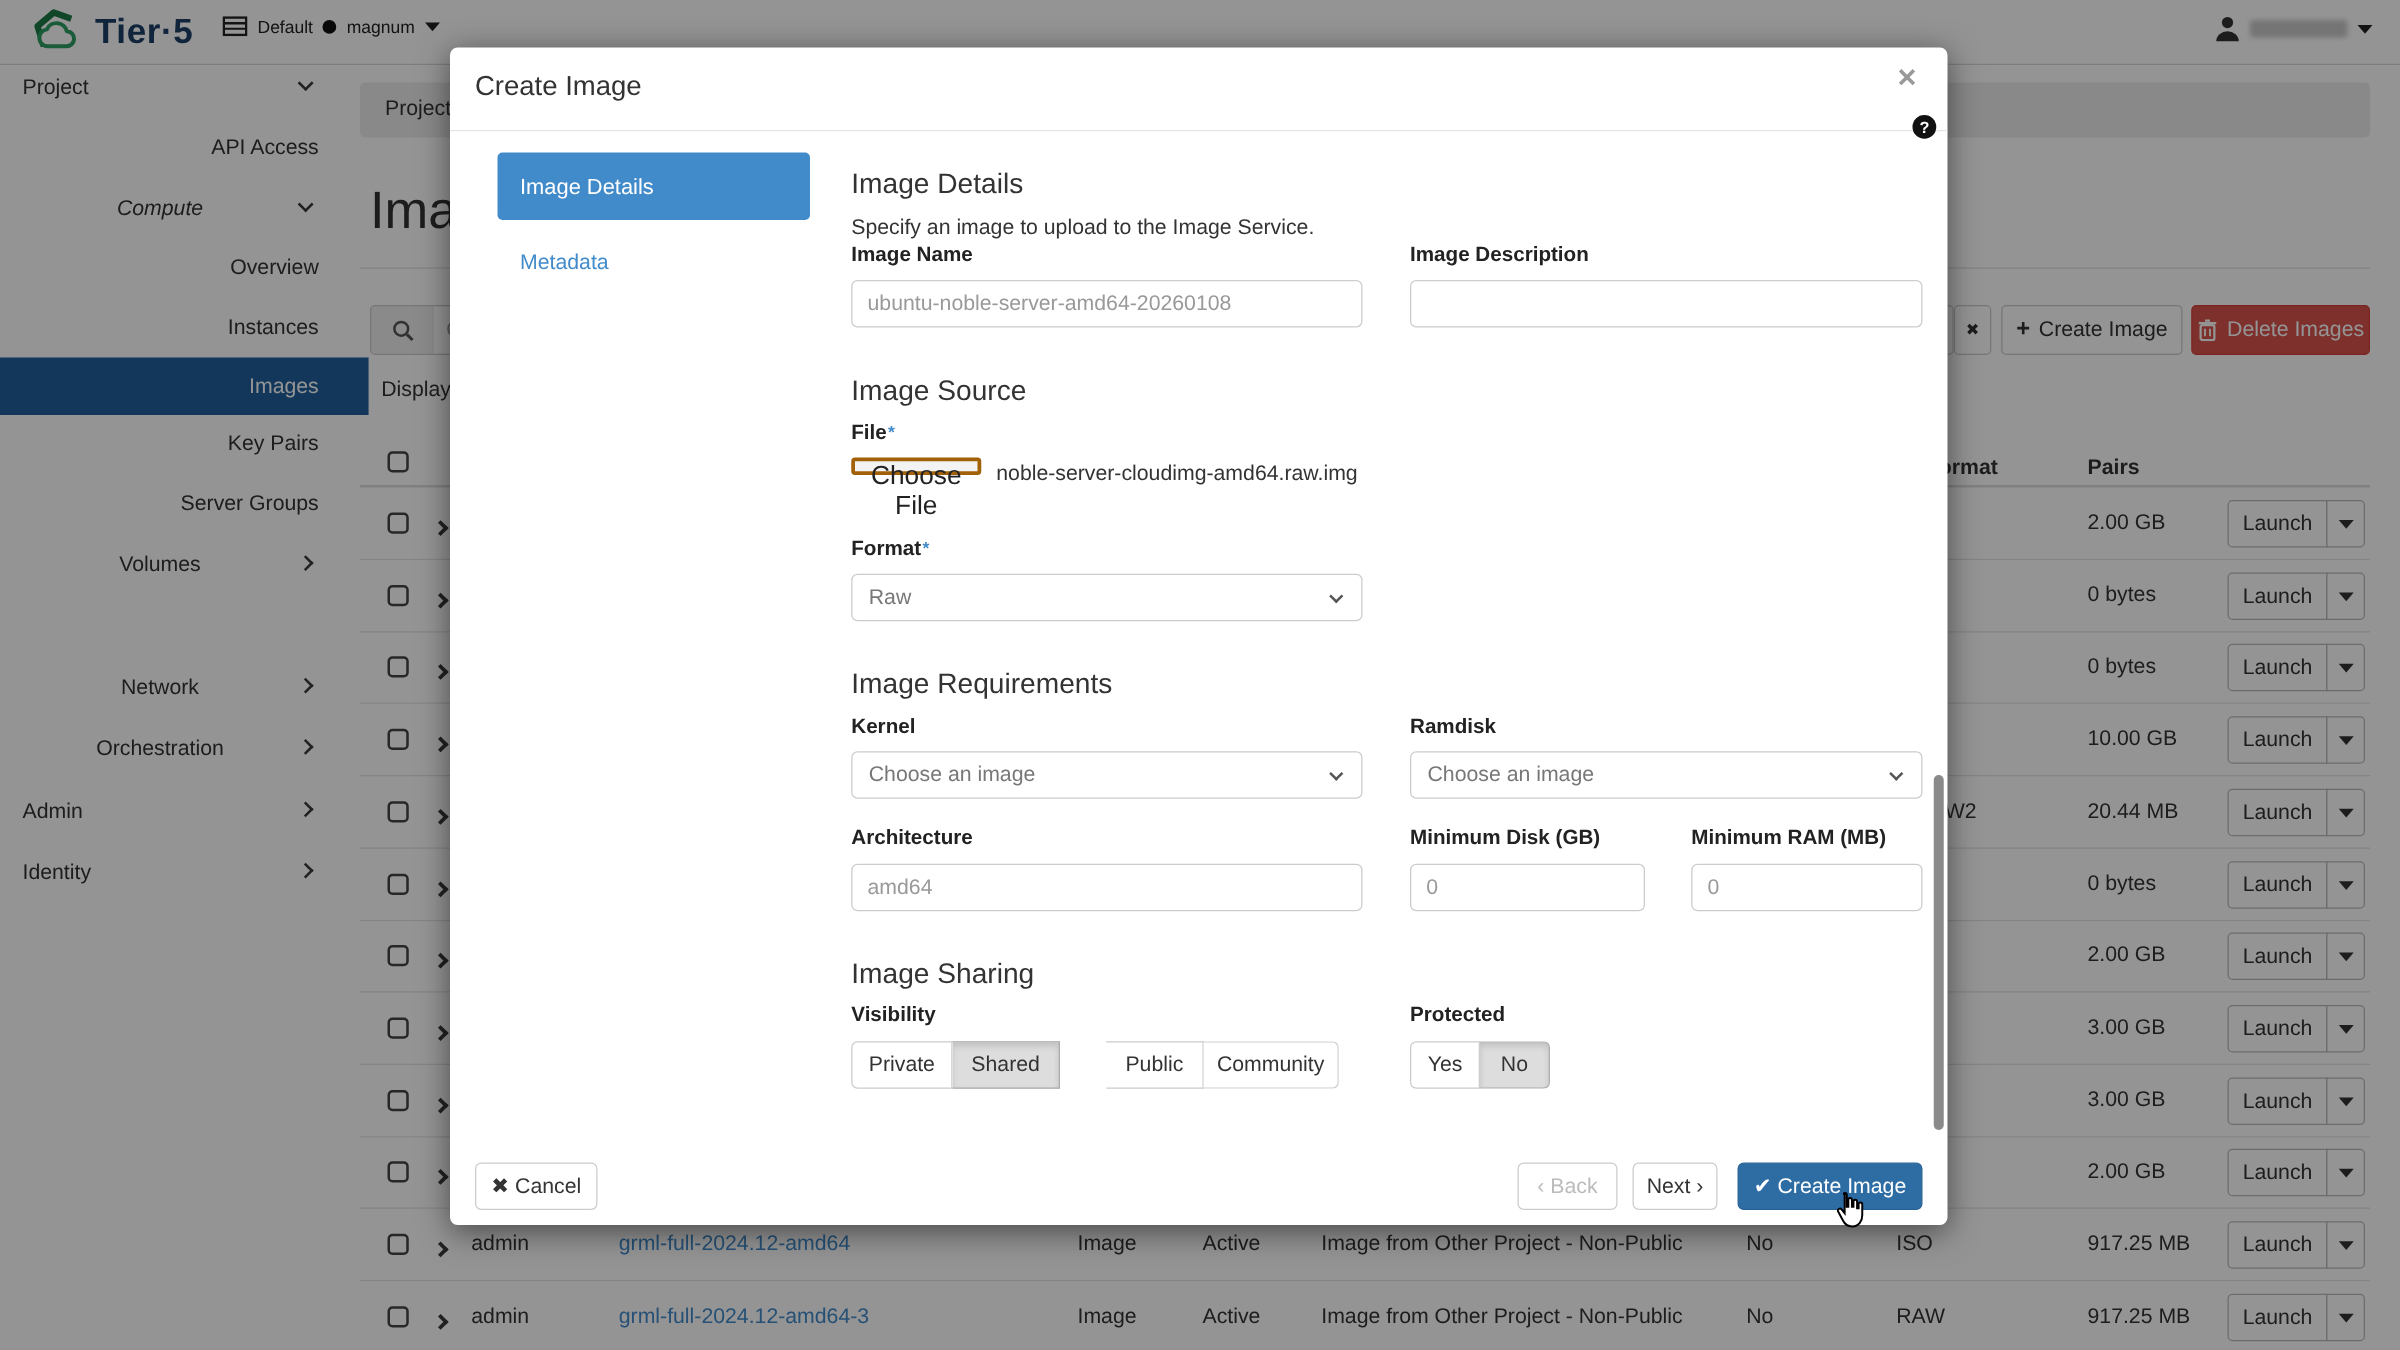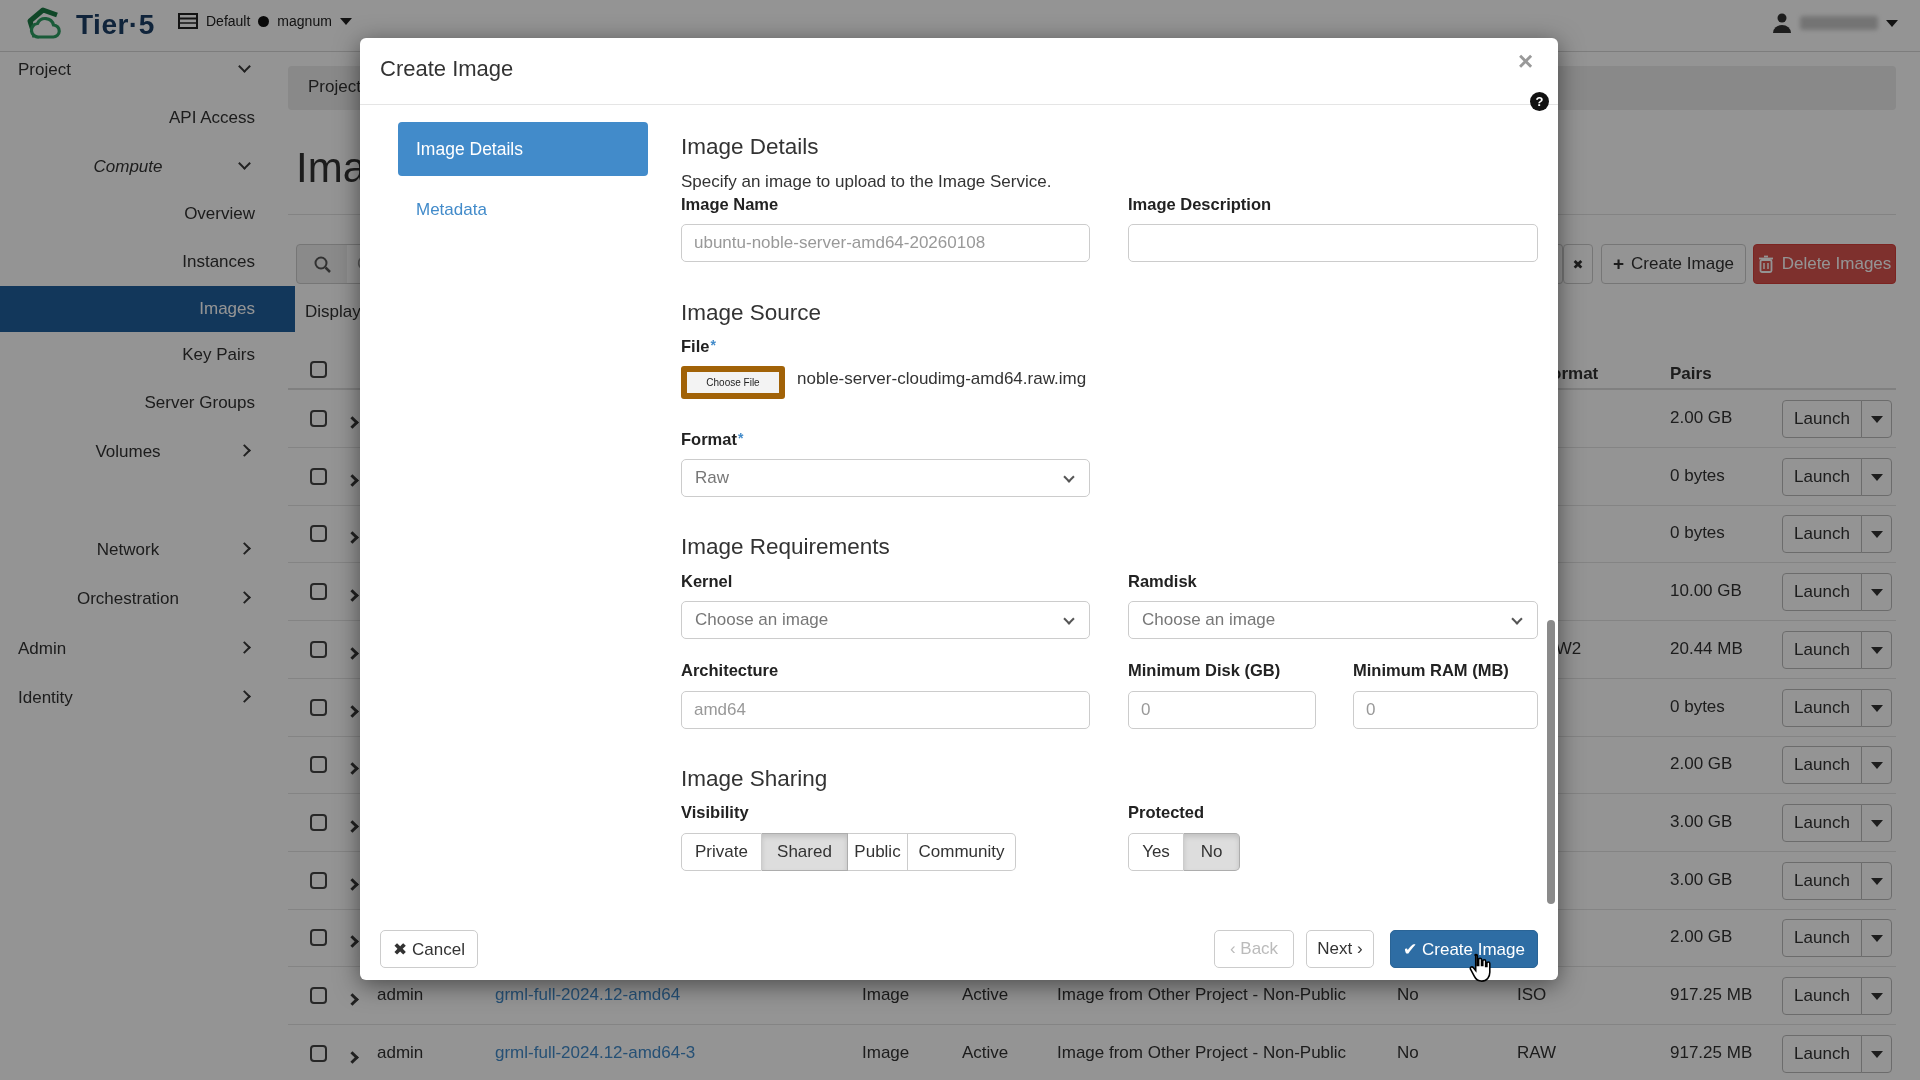--- a/index.html
+++ b/index.html
@@ -75,21 +75,21 @@
 
   .m-h2 { position:absolute; font-size:22.5px; color:#333; white-space:nowrap; }
   .m-sub { position:absolute; font-size:17px; color:#333; white-space:nowrap; }
   .m-label { position:absolute; font-size:16.5px; font-weight:bold; color:#222; white-space:nowrap; }
   .req { color:#428bca; font-size:14px; vertical-align:top; margin-left:1px; }
   .inp { position:absolute; height:38px; border:1px solid #ccc; border-radius:5px; font-size:17px; padding:0 12px; color:#555; font-family:inherit; background:#fff; }
   .inp.ghost { color:#999; }
   .sel { position:absolute; height:38px; border:1px solid #ccc; border-radius:5px; background:#fff; cursor:pointer; }
   .sel span { position:absolute; left:13px; top:8px; font-size:17px; color:#777; white-space:nowrap; }
   .sel .chev { position:absolute; right:16px; top:13px; width:8px; height:8px; border-width:2px 2px 0 0; border-color:#555; }
-  #choose-file { position:absolute; left:321px; top:328px; width:104px; height:33px; background:#f3f3f3; border:6px solid #a16207; border-radius:3px; font-size:10px; color:#222; font-family:inherit; cursor:pointer; }
+  #choose-file { position:absolute; left:321px; top:328px; width:104px; height:14px; background:#f3f3f3; border:3px solid #a16207; border-radius:3px; font-size:21px; color:#222; font-family:inherit; cursor:pointer; }
   #file-name { position:absolute; left:437px; top:331px; font-size:17px; color:#333; white-space:nowrap; }
 
   .btn-group { position:absolute; top:795px; height:38px; display:flex; }
   .tgl { height:38px; border:1px solid #ccc; border-left-width:0; background:#fff; font-size:17px; color:#333; font-family:inherit; cursor:pointer; }
   .tgl:first-child { border-left-width:1px; border-radius:5px 0 0 5px; }
   .tgl:last-child { border-radius:0 5px 5px 0; }
   .tgl.on { background:#ddd; border-color:#adadad; box-shadow:inset 0 3px 5px rgba(0,0,0,0.125); }
 
   .f-btn { position:absolute; top:892px; height:38px; border:1px solid #ccc; border-radius:5px; background:#fff; font-size:17px; color:#333; font-family:inherit; cursor:pointer; }
   #btn-cancel { left:20px; width:98px; }
@@ -493,21 +493,21 @@
     <input class="inp ghost" style="left: 321px; top: 653px; width: 409px;" value="amd64">
     <input class="inp ghost" style="left: 768px; top: 653px; width: 188px;" value="0">
     <input class="inp ghost" style="left: 993px; top: 653px; width: 185px;" value="0">
 
     <div class="m-h2" style="left:321px; top:728px;">Image Sharing</div>
     <div class="m-label" style="left:321px; top:765px;">Visibility</div>
     <div class="m-label" style="left:768px; top:765px;">Protected</div>
     <div class="btn-group" id="vis-group" style="left:321px;">
         <button class="tgl" style="width: 81px;">Private</button>
         <button class="tgl on" style="width: 86px;">Shared</button>
-        <button class="tgl" style="width: 60px;">Public</button>
+        <button class="tgl" style="width: 78px; margin-left: 37px;">Public</button>
         <button class="tgl" style="width: 108px;">Community</button>
       </div>
     <div class="btn-group" id="prot-group" style="left:768px;">
         <button class="tgl" style="width: 56px;">Yes</button>
         <button class="tgl on" style="width: 56px;">No</button>
       </div>
 
     <button class="f-btn" id="btn-cancel"><span>✖</span> <span>Cancel</span></button>
     <button class="f-btn" id="btn-back"><span>‹</span> <span>Back</span></button>
     <button class="f-btn" id="btn-next"><span>Next</span> <span>›</span></button>

